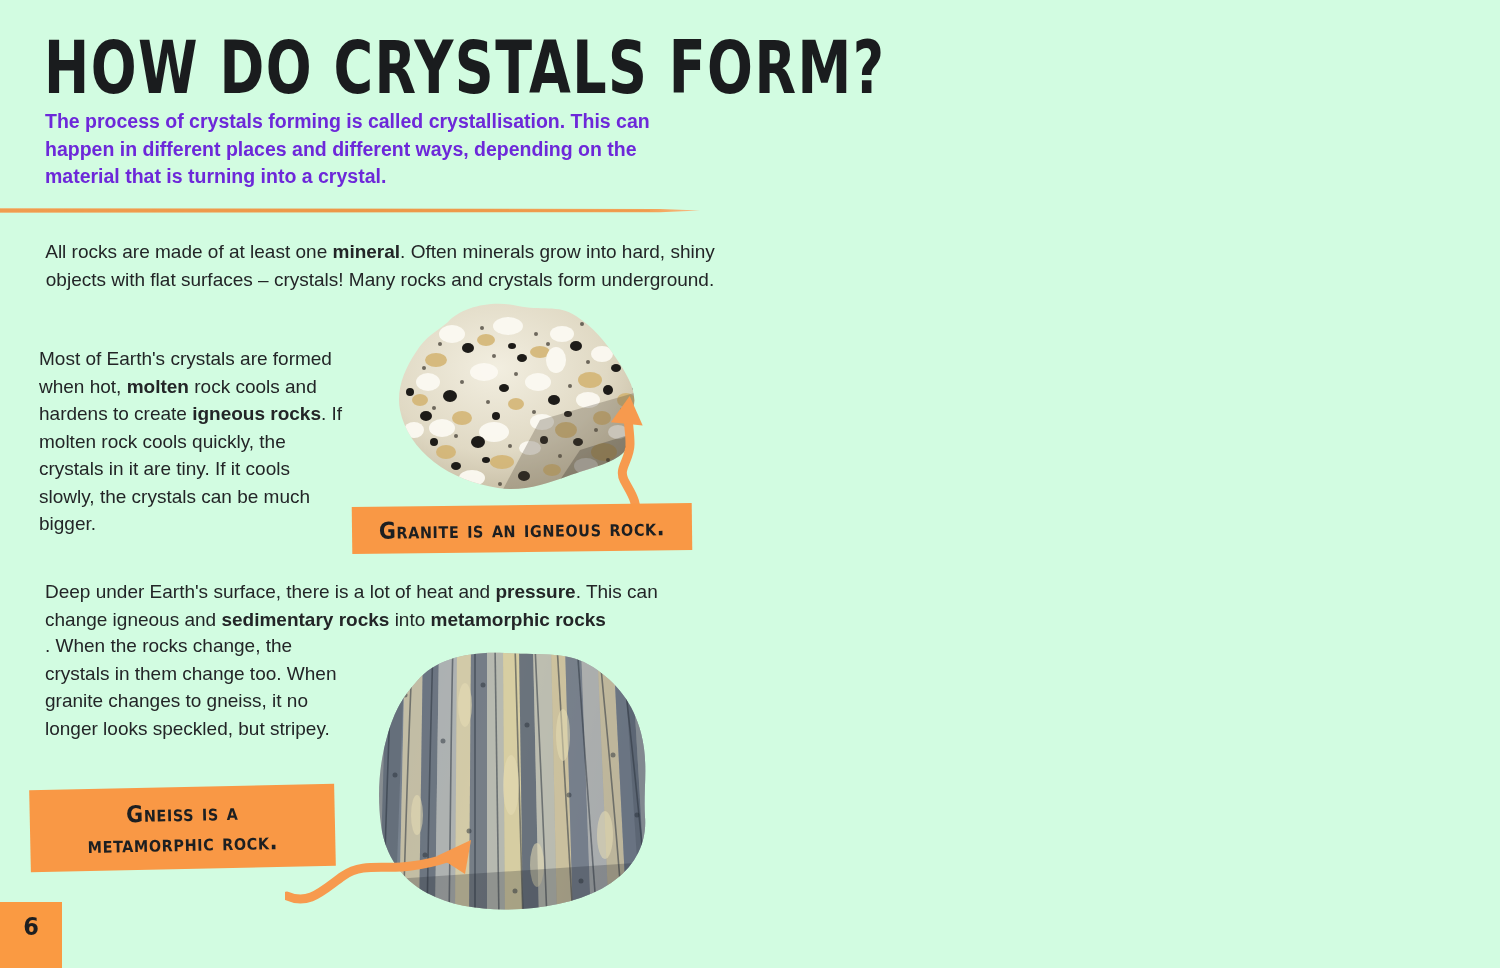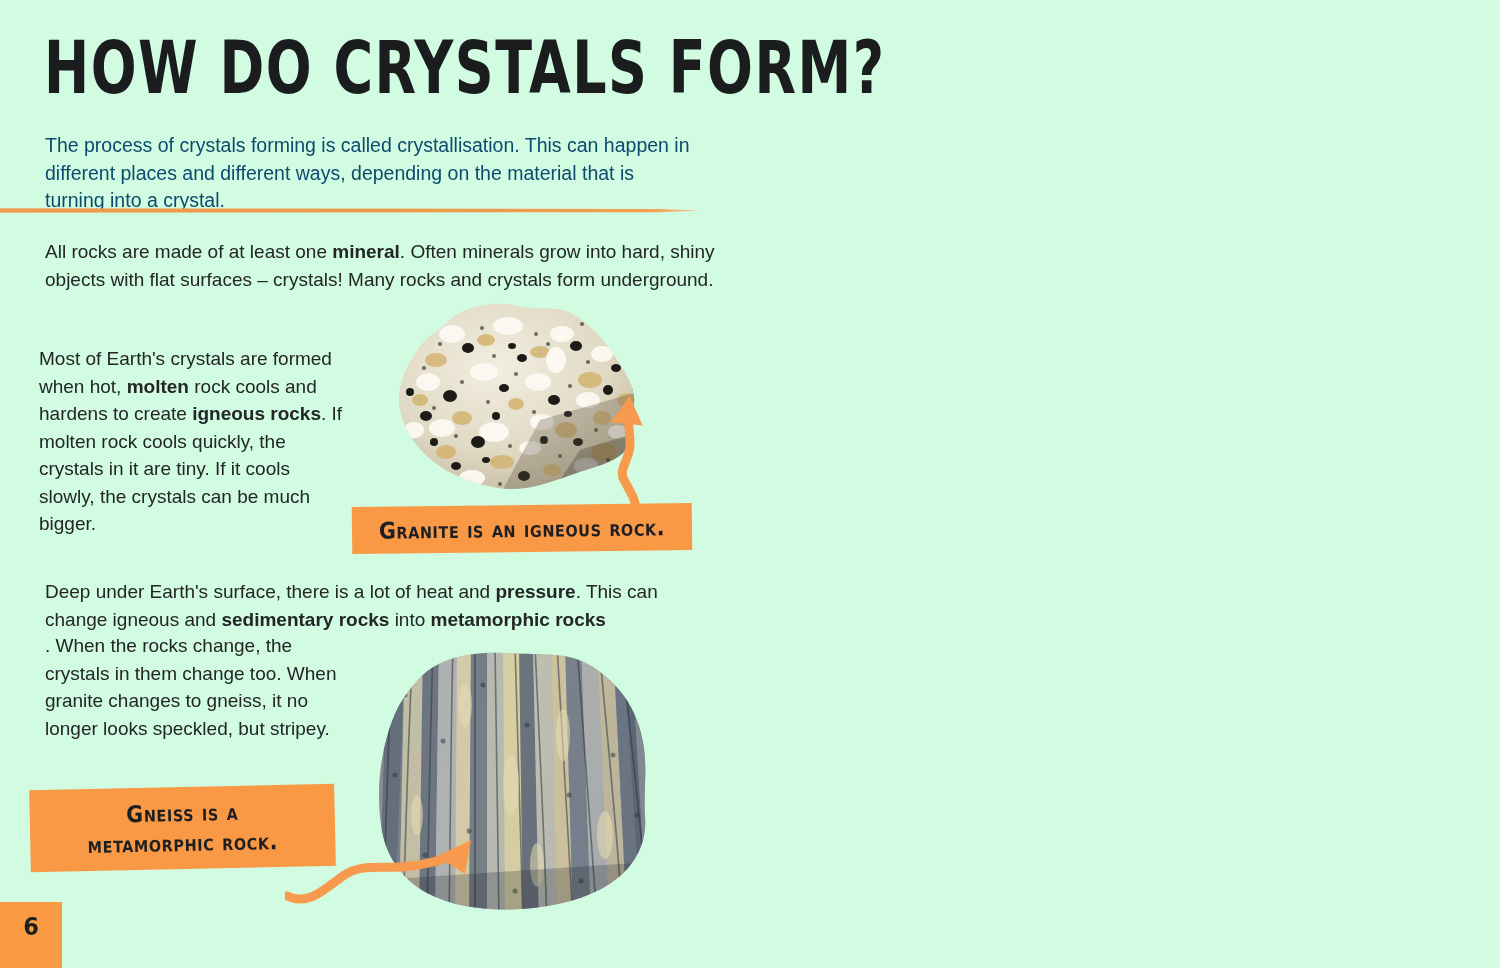--- a/index.html
+++ b/index.html
@@ -33,38 +33,38 @@
     line-height: 62px;
     letter-spacing: 1.5px;
     color: #1a1c1e;
     transform: scale(1.0, 1.22);
     transform-origin: left top;
     white-space: nowrap;
   }
 
   .intro {
     position: absolute;
-    left: 45px; top: 132px;
+    left: 45px; top: 108px;
     width: 650px;
     font-size: 19.5px;
     line-height: 27.5px;
-    font-weight: 400;
-    color: #0c4a6e;
+    font-weight: 700;
+    color: #6d28d9;
   }
 
   .rule {
     position: absolute;
     left: 0; top: 206px;
     width: 700px; height: 9px;
   }
 
   .body-text { font-size: 19px; line-height: 27.5px; color: #232527; }
   .body-text b { font-weight: 700; }
 
-  .p1 { position: absolute; left: 45px; top: 238px; width: 670px; }
+  .p1 { position: absolute; left: 45px; top: 238px; width: 670px; text-align: center; }
   .p2 { position: absolute; left: 39px; top: 345px; width: 310px; }
   .p3 { position: absolute; left: 45px; top: 578px; width: 665px; }
   .p3b { position: absolute; left: 45px; top: 632px; width: 310px; }
 
   
   .granite { position: absolute; left: 390px; top: 300px; width: 255px; height: 195px; }
   .gneiss  { position: absolute; left: 365px; top: 645px; width: 300px; height: 275px; }
 
   .arrow-granite { position: absolute; left: 596px; top: 388px; width: 70px; height: 135px; }
   .arrow-gneiss  { position: absolute; left: 285px; top: 836px; width: 215px; height: 80px; }

